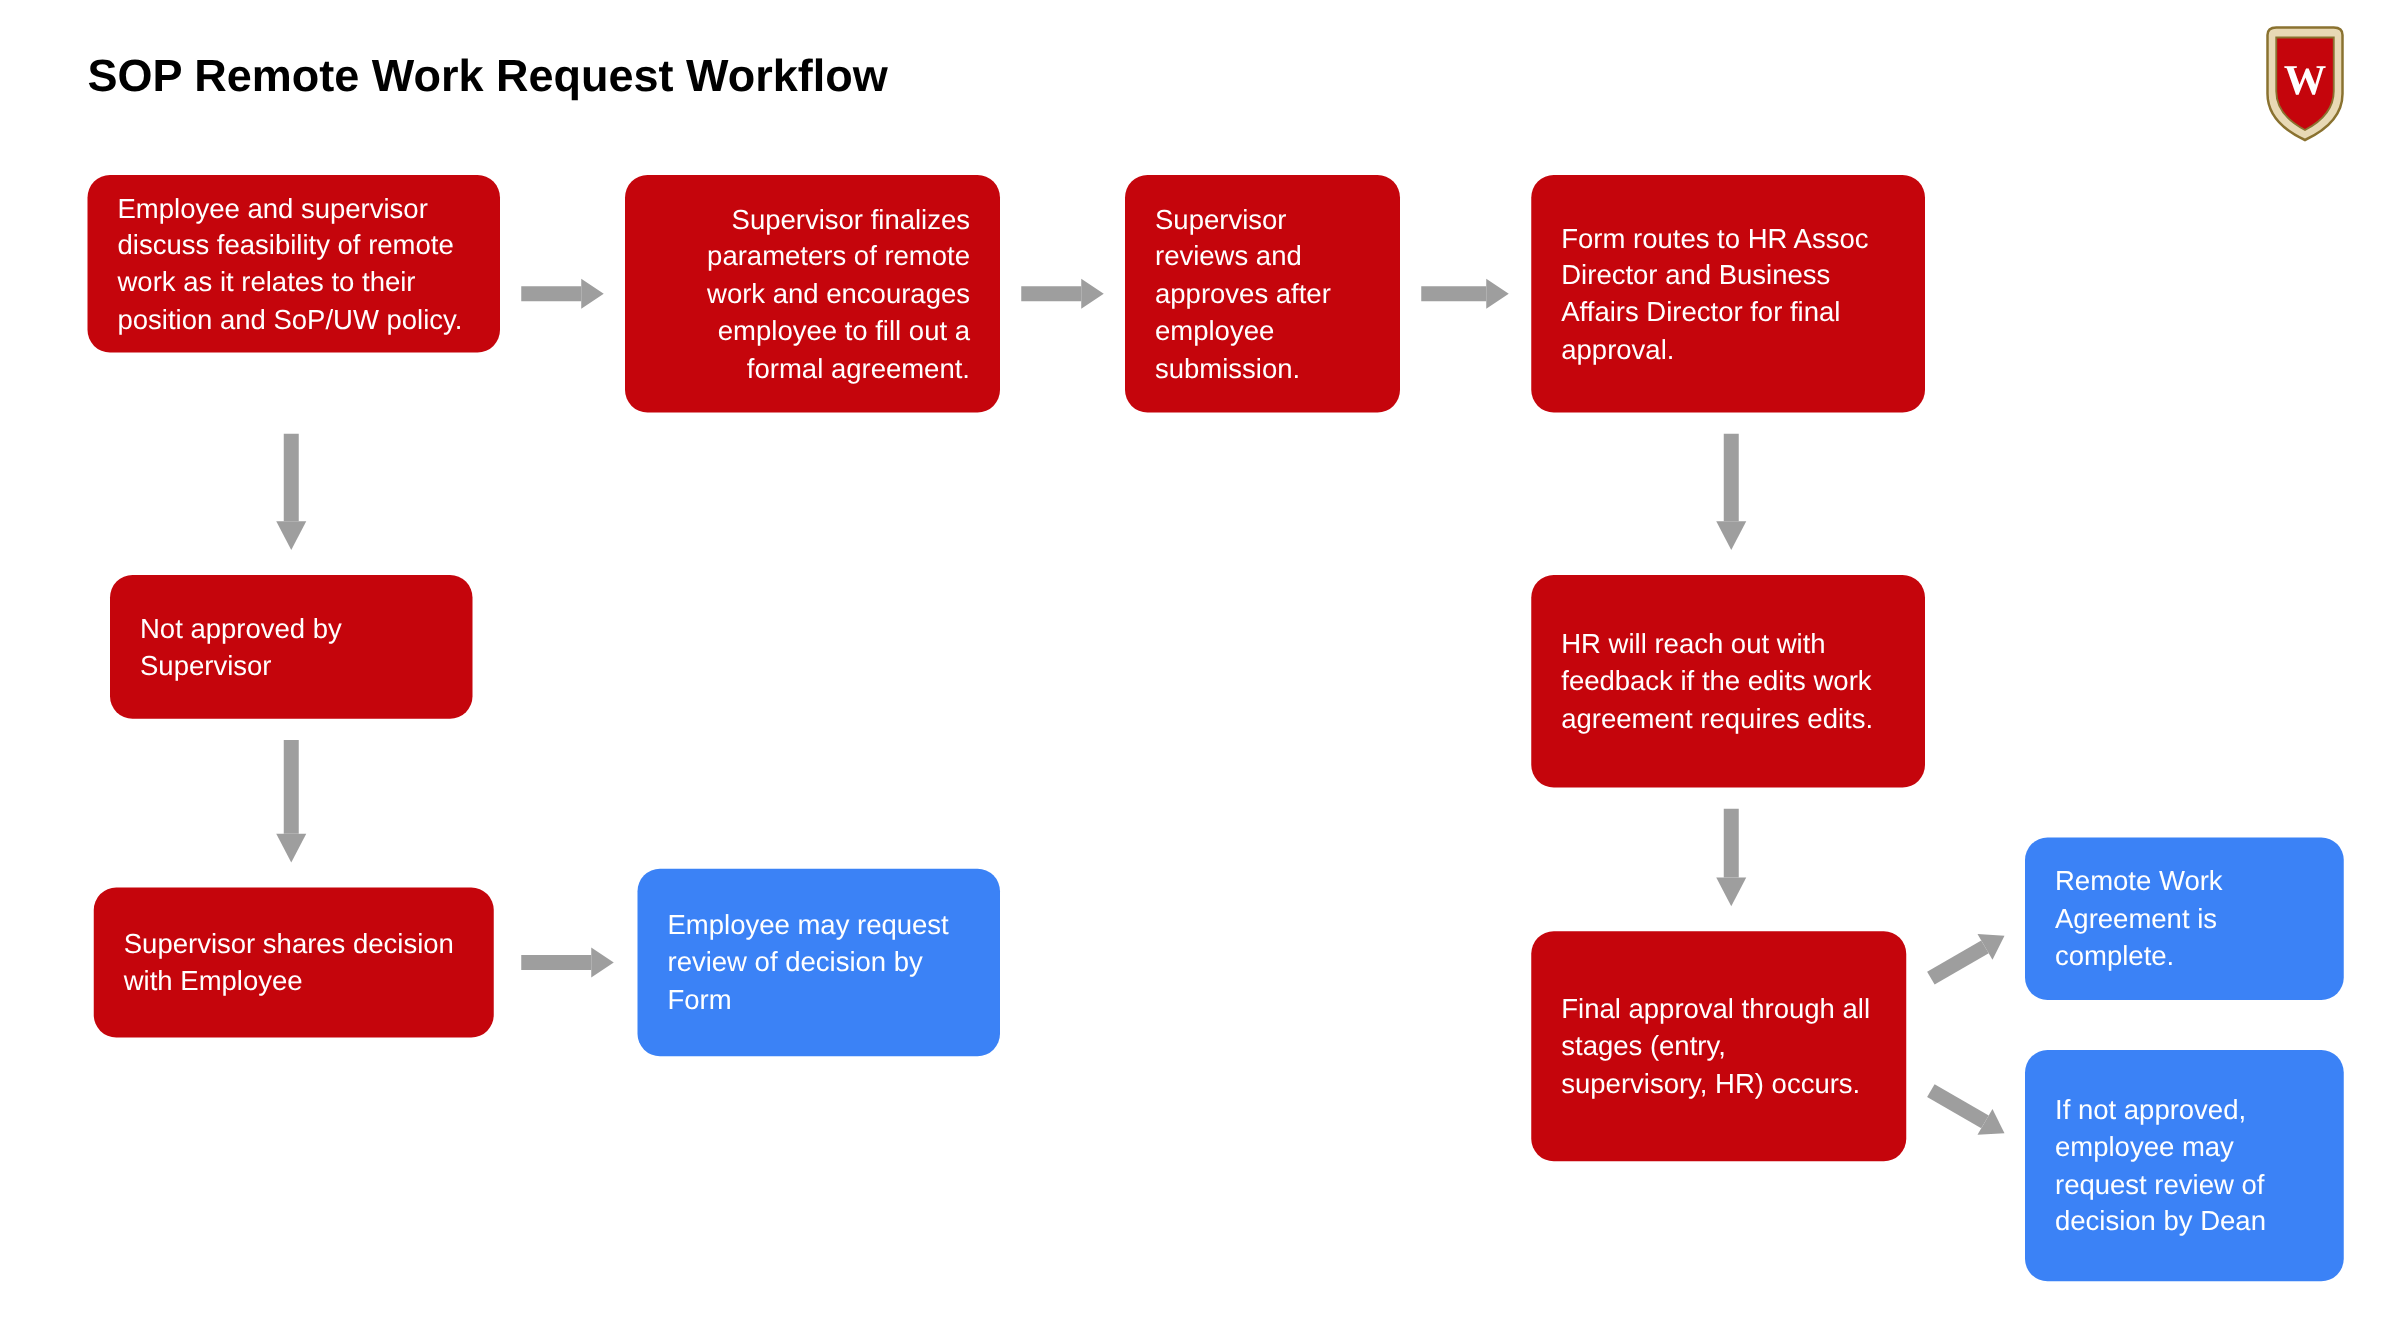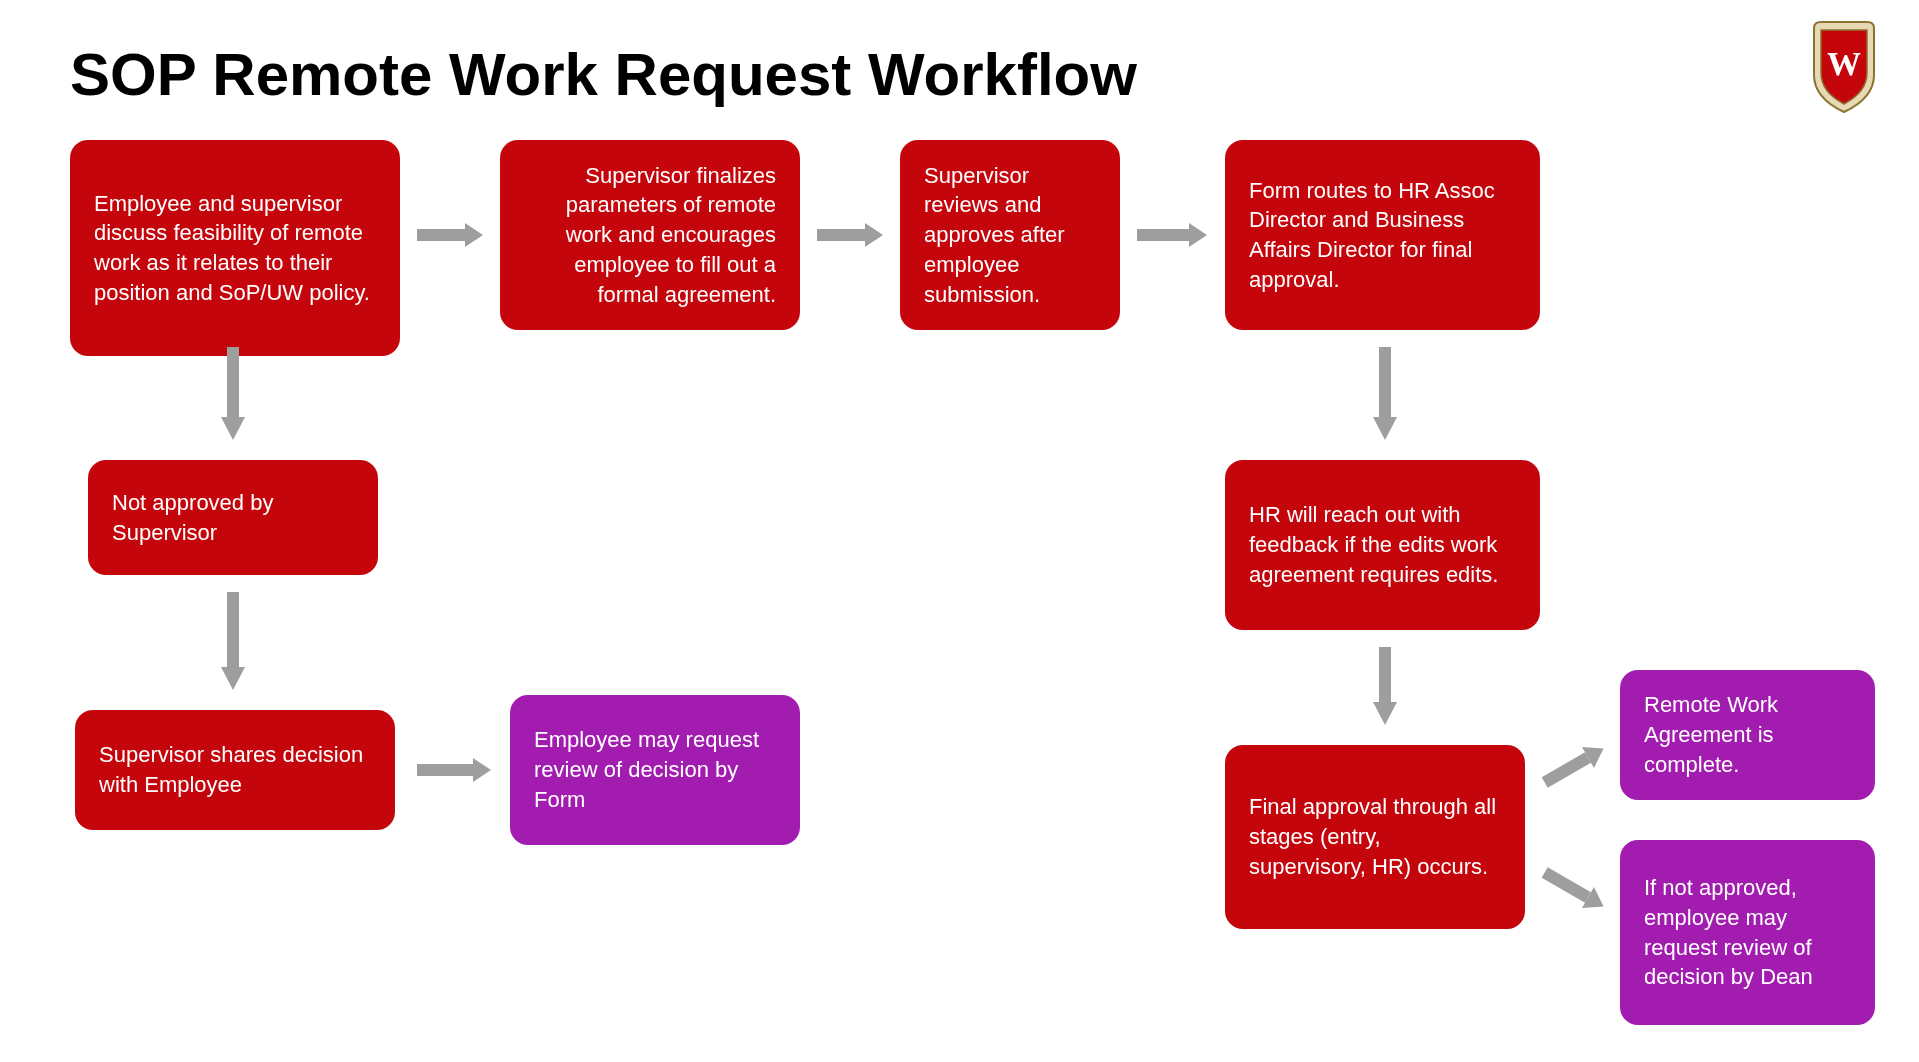--- a/index.html
+++ b/index.html
@@ -8,21 +8,21 @@
     background: #fff;
     width: 1919px;
     height: 1062px;
     position: relative;
     overflow: hidden;
   }
   .title {
     position: absolute;
     top: 40px;
     left: 70px;
-    font-size: 60px;
+    font-size: 36px;
     font-weight: 700;
     color: #000;
   }
   .logo {
     position: absolute;
     top: 20px;
     right: 40px;
     width: 70px;
     height: 95px;
   }
@@ -31,41 +31,41 @@
     border-radius: 18px;
     padding: 20px 24px;
     color: #fff;
     font-size: 22px;
     line-height: 1.35;
     display: flex;
     align-items: center;
   }
   .box.center { text-align: left; justify-content: center; }
   .red { background: #c5050c; }
-  .dark { background: #a21caf; }
+  .dark { background: #3b82f6; }
   .arrow {
     position: absolute;
     color: #9e9e9e;
   }
   .arrow svg { display: block; }
 </style>
 </head>
 <body>
 
 <h1 class="title">SOP Remote Work Request Workflow</h1>
 
 <div class="logo">
   <svg viewBox="0 0 70 95" width="70" height="95">
     <path d="M5 8 Q5 2 12 2 L58 2 Q65 2 65 8 L65 55 Q65 78 35 92 Q5 78 5 55 Z" fill="#e8d9b5" stroke="#8a7230" stroke-width="2"></path>
     <path d="M12 10 L58 10 L58 53 Q58 72 35 84 Q12 72 12 53 Z" fill="#c5050c" stroke="#8a7230" stroke-width="1.5"></path>
     <text x="35" y="55" text-anchor="middle" font-family="Georgia, serif" font-weight="700" font-size="34" fill="#fff">W</text>
   </svg>
 </div>
 
-<div class="box red" style="top:140px; left:70px; width:330px; height:216px;">
+<div class="box red" style="top:140px; left:70px; width:330px; height:142px;">
   <span>Employee and supervisor discuss feasibility of remote work as it relates to their position and SoP/UW policy.</span>
 </div>
 
 <div class="box red" style="top:140px; left:500px; width:300px; height:190px;text-align:right;">
   <span>Supervisor finalizes parameters of remote work and encourages employee to fill out a formal agreement.</span>
 </div>
 
 <div class="box red" style="top:140px; left:900px; width:220px; height:190px;">
   <span>Supervisor reviews and approves after employee submission.</span>
 </div>

